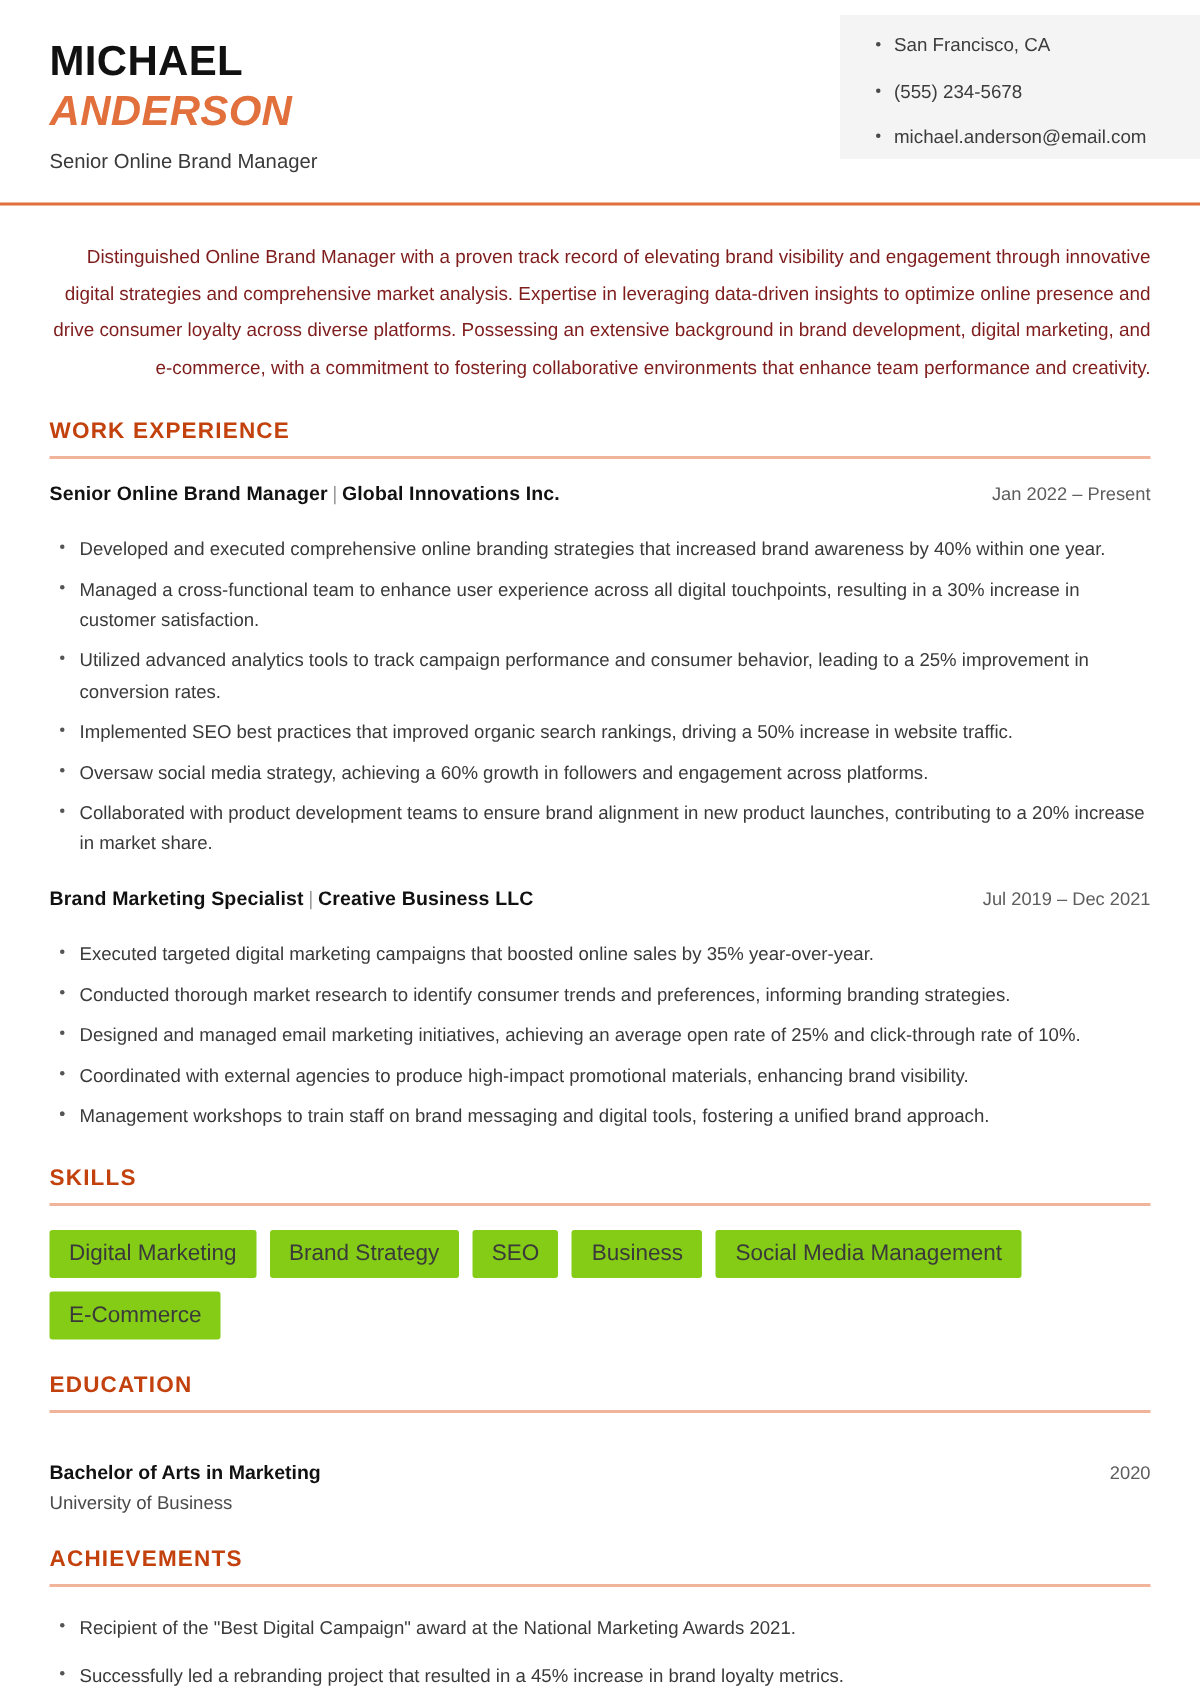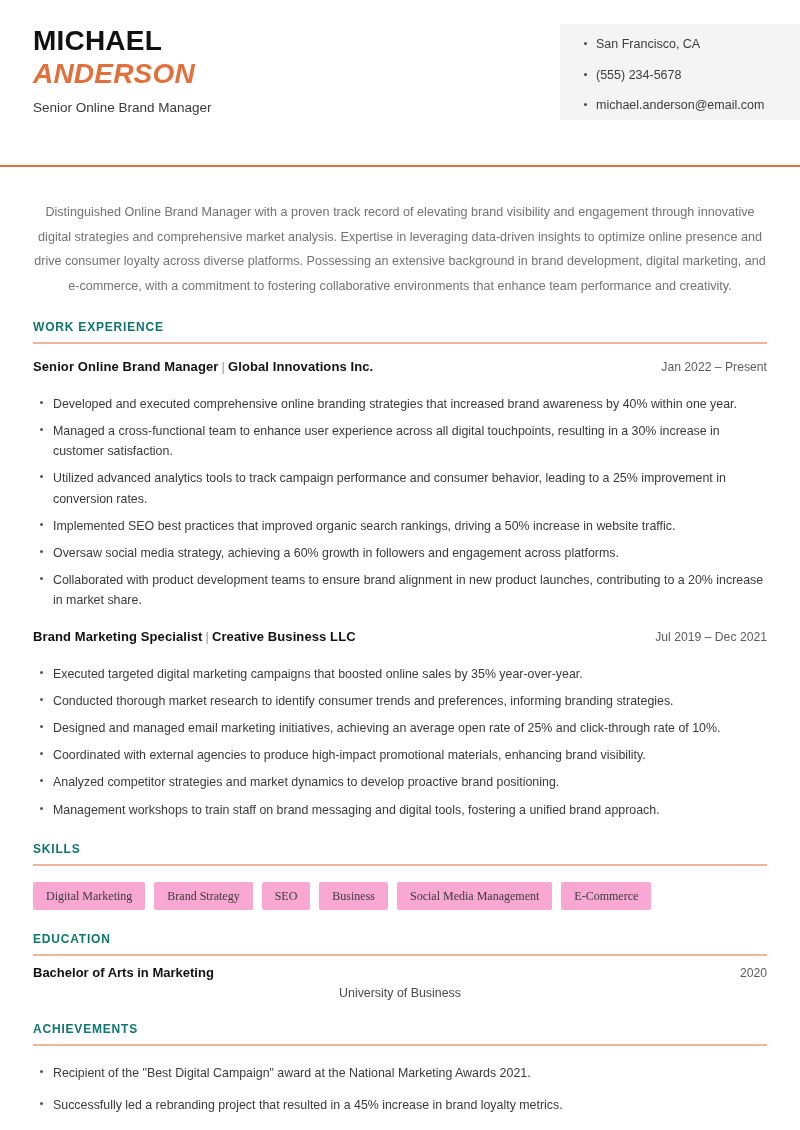--- a/index.html
+++ b/index.html
@@ -20,21 +20,21 @@
     position: relative;
     width: 800px;
     height: 1130px;
     background: #ffffff;
     overflow: hidden;
   }
 
   
   .header {
     position: relative;
-    height: 167px;
+    height: 137px;
     border-bottom: 2px solid #E1703C;
   }
 
   .header-identity {
     position: absolute;
     left: 33px;
     top: 24px;
     width: 500px;
   }
 
@@ -51,21 +51,21 @@
   .job-title {
     margin-top: 10px;
     font-size: 13.5px;
     color: #3a3a3a;
     font-weight: normal;
   }
 
   .contact-box {
     position: absolute;
     left: 560px;
-    top: 24px;
+    top: 10px;
     width: 240px;
     height: 96px;
     background: #F4F4F4;
     padding: 14px 0 0 24px;
   }
 
   .contact-item {
     position: relative;
     font-size: 12.5px;
     color: #3c3c3c;
@@ -83,35 +83,35 @@
     border-radius: 50%;
     background: #4a4a4a;
   }
 
   
   .body-wrap {
     padding: 0 33px;
   }
 
   .summary {
-    margin-top: 33px;
+    margin-top: 22px;
     font-size: 12.6px;
     line-height: 1.95;
-    color: #737373;
-    text-align: center;
+    color: #7f1d1d;
+    text-align: right;
   }
 
   
   .section { margin-top: 22px; }
 
   .section-title {
-    font-size: 12px;
+    font-size: 15px;
     font-weight: bold;
     letter-spacing: 0.8px;
-    color: #0f766e;
+    color: #c2410c;
     text-transform: uppercase;
   }
 
   .section-rule {
     margin-top: 8px;
     height: 2px;
     background: #F0B49A;
     width: 100%;
   }
 
@@ -167,32 +167,31 @@
 
   
   .tags {
     margin-top: 16px;
     display: flex;
     flex-wrap: wrap;
     gap: 9px;
   }
 
   .tag {
-    background: #f9a8d4;
+    background: #84cc16;
     border-radius: 2px;
     padding: 7px 13px;
-    font-size: 12px;
+    font-size: 15px;
     color: #3a3a3a;
     line-height: 1.2;
     white-space: nowrap;
-    font-family: Liberation Serif, serif;
-  }
-
-  
-  .edu { margin-top: 9px; text-align: center; }
+  }
+
+  
+  .edu { margin-top: 32px; }
   .edu-head {
     display: flex;
     align-items: baseline;
     justify-content: space-between;
   }
   .edu-degree {
     font-size: 13px;
     font-weight: bold;
     color: #111111;
   }
@@ -301,21 +300,20 @@
           <div class="bullet">
             <span class="dot"></span>
             <span>Designed and managed email marketing initiatives, achieving an average open rate of 25% and click-through rate of 10%.</span>
           </div>
           <div class="bullet">
             <span class="dot"></span>
             <span>Coordinated with external agencies to produce high-impact promotional materials, enhancing brand visibility.</span>
           </div>
           <div class="bullet">
             <span class="dot"></span>
-            <span>Analyzed competitor strategies and market dynamics to develop proactive brand positioning.</span>
           </div>
           <div class="bullet">
             <span class="dot"></span>
             <span>Management workshops to train staff on brand messaging and digital tools, fostering a unified brand approach.</span>
           </div>
         </div>
       </div>
     </div>
 
     <div class="section">

